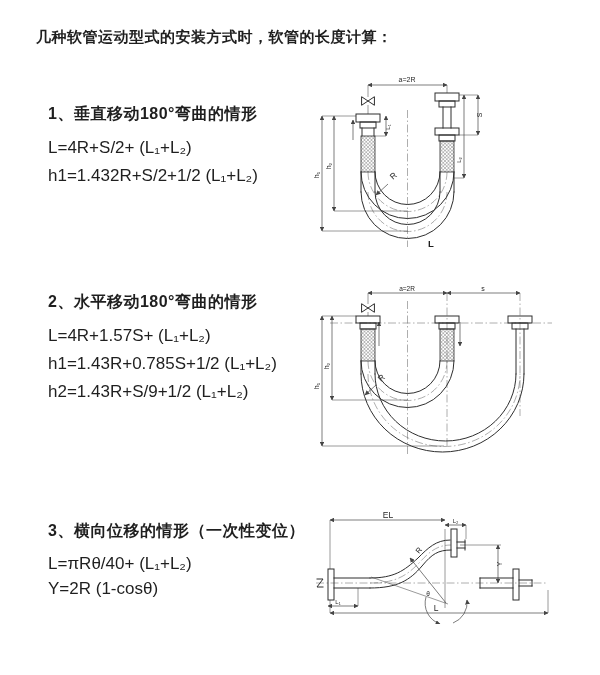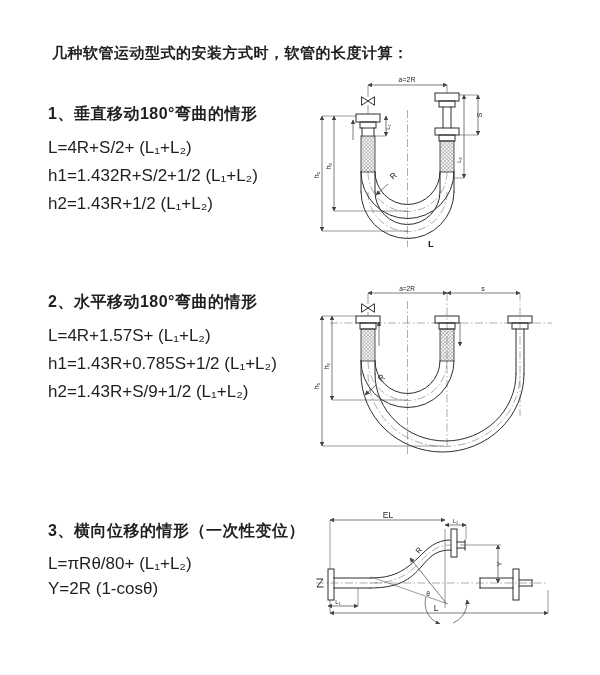--- a/index.html
+++ b/index.html
@@ -1,18 +1,18 @@
 <!DOCTYPE html>
 <html><head>
 <meta charset="utf-8">
 <style>
   html,body{margin:0;padding:0;background:#ffffff;}
   .page{position:relative;width:600px;height:675px;background:#ffffff;overflow:hidden;
         font-family:"Liberation Sans",sans-serif;color:#1f1f1f;}
-  .title{position:absolute;left:36px;top:28px;margin:16px;font-size:15px;font-weight:bold;letter-spacing:.5px;}
+  .title{position:absolute;left:36px;top:28px;margin:0;font-size:15px;font-weight:bold;letter-spacing:.5px;}
   .block{position:absolute;left:36px;}
   .block h2{margin:0 0 9px 12px;font-size:16px;font-weight:bold;letter-spacing:.5px;}
   .block p{margin:0 0 0 12px;line-height:28px;font-size:17px;font-weight:500;}
   .block.tight p{line-height:25px;}
   .fig{position:absolute;}
   
   .pl{stroke:#2e2e2e;stroke-width:1;fill:none;stroke-linecap:square;}
   .dl{stroke:#454545;stroke-width:.7;fill:none;}
   .xl{stroke:#454545;stroke-width:.55;fill:none;}
   .cl{stroke:#6a6a6a;stroke-width:.55;fill:none;stroke-dasharray:8 2.5 1.5 2.5;}
@@ -22,33 +22,32 @@
 <body>
 
 <div class="page">
 
   <h1 class="title">几种软管运动型式的安装方式时，软管的长度计算：</h1>
 
   <section class="block" style="top:104px">
     <h2>1、垂直移动180°弯曲的情形</h2>
     <p>L=4R+S/2+ (L₁+L₂)</p>
     <p>h1=1.432R+S/2+1/2 (L₁+L₂)</p>
-    <p>h2=1.43R+1/2 (L₁+L₂)</p>
   </section>
 
   <section class="block" style="top:292px">
     <h2>2、水平移动180°弯曲的情形</h2>
     <p>L=4R+1.57S+ (L₁+L₂)</p>
     <p>h1=1.43R+0.785S+1/2 (L₁+L₂)</p>
     <p>h2=1.43R+S/9+1/2 (L₁+L₂)</p>
   </section>
 
   <section class="block tight" style="top:521px">
     <h2>3、横向位移的情形（一次性变位）</h2>
-    <p>L=πRθ/80+ (L₁+L₂)</p>
+    <p>L=πRθ/40+ (L₁+L₂)</p>
     <p>Y=2R (1-cosθ)</p>
   </section>
 
   <svg class="fig" style="left:312px;top:70px" width="278" height="182" viewBox="0 0 278 182">
     <defs>
       <marker id="ah1" viewBox="0 0 10 10" refX="9" refY="5" markerWidth="7" markerHeight="7" orient="auto-start-reverse">
           <path d="M0,0 L10,5 L0,10 z" fill="#454545"></path>
         </marker>
       <pattern id="br1" width="3.5" height="3.5" patternUnits="userSpaceOnUse">
         <path d="M0,0 L3.5,3.5 M3.5,0 L0,3.5" stroke="#7a7a7a" stroke-width="0.5"></path>

